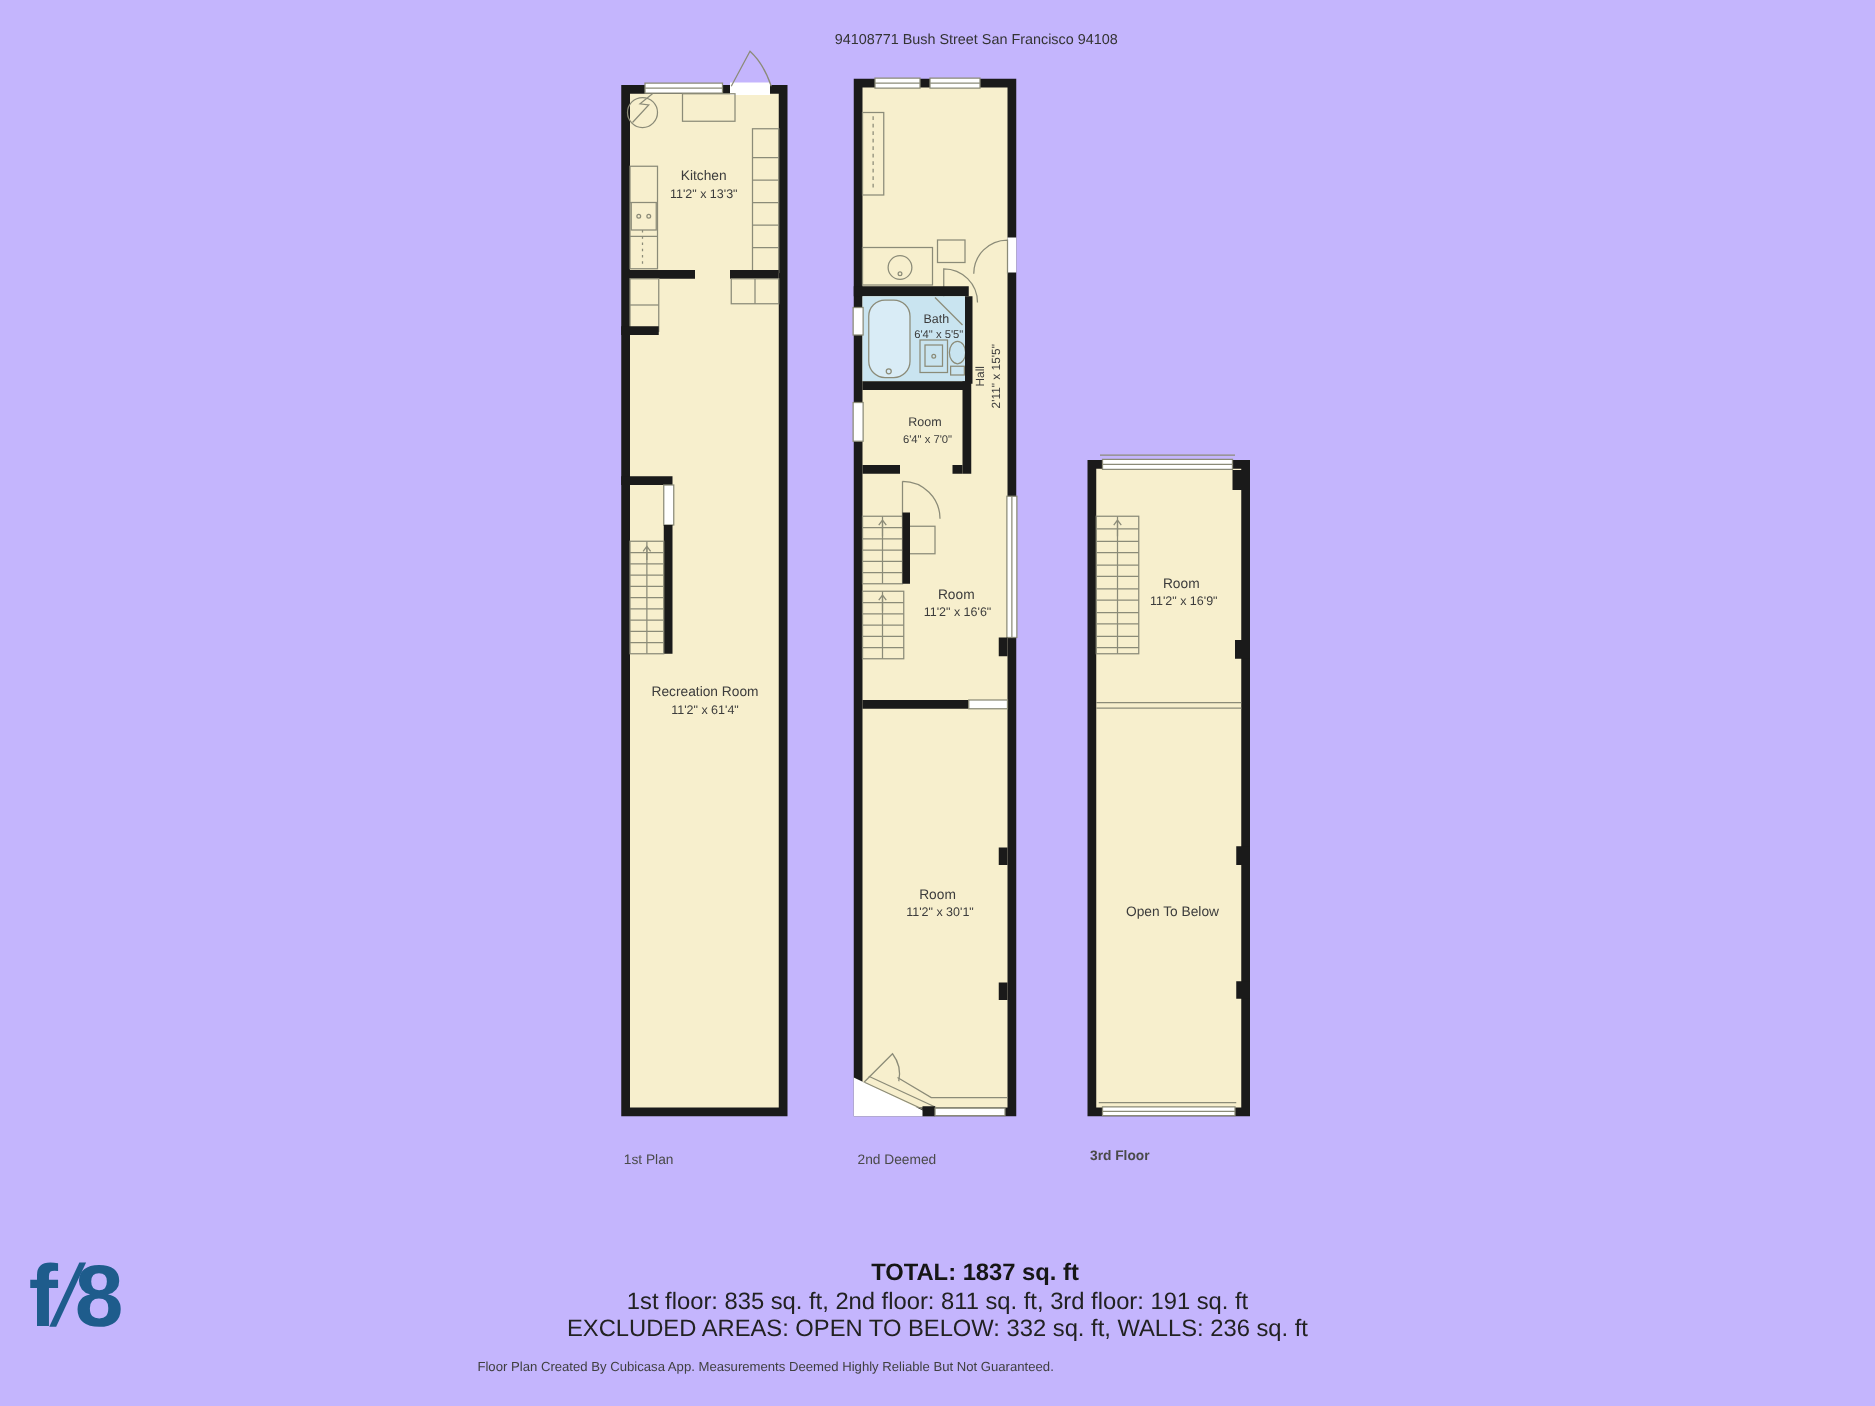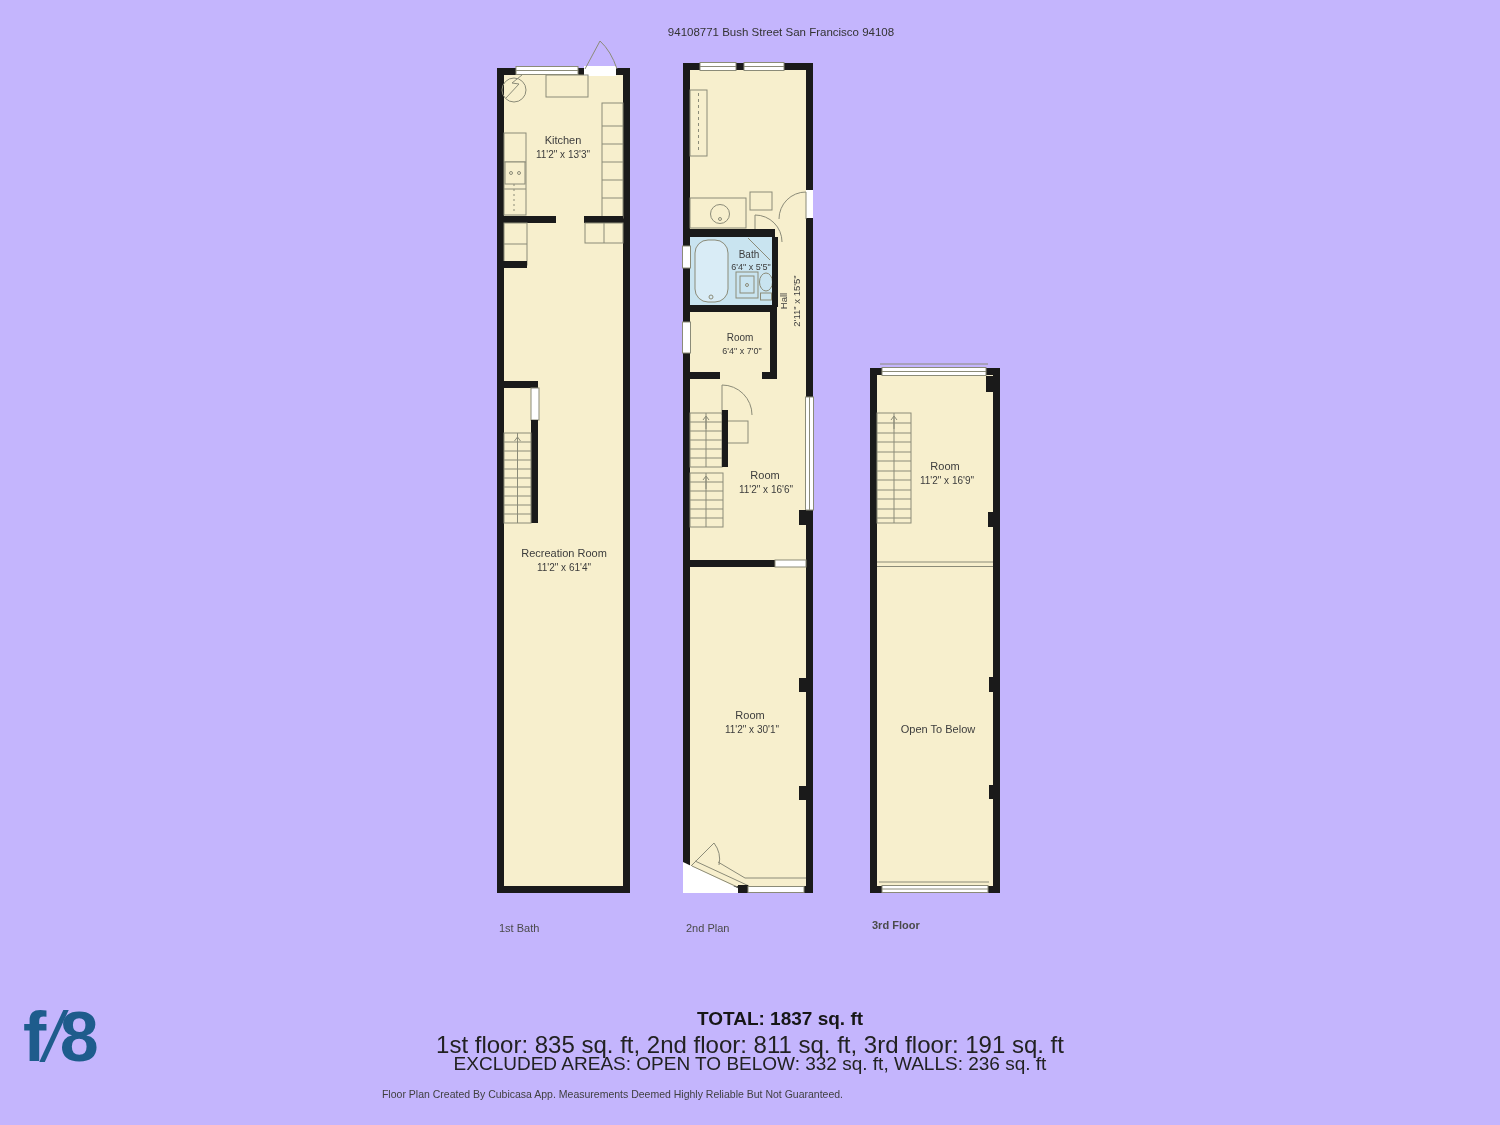--- a/index.html
+++ b/index.html
@@ -3,21 +3,21 @@
 <meta charset="utf-8">
 <style>
   html,body{margin:0;padding:0;background:#fff;}
   #page{position:relative;width:1500px;height:1125px;background:#c4b5fd;overflow:hidden;
         font-family:"Liberation Sans", sans-serif;color:#1f1f1f;padding-left:34px;}
   .abs{position:absolute;}
   #address{top:26px;left:781px;transform:translateX(-50%);font-size:11.5px;color:#333;white-space:nowrap;}
   .floor-label{font-size:11px;color:#4a4a4a;}
   #summary{left:0;width:1500px;text-align:center;}
   #total-line{top:1008px;font-size:19px;font-weight:bold;color:#161616;margin-left:30px;}
-  #floors-line{top:1031px;font-size:24px;color:#222;}
+  #floors-line{top:1031px;font-size:19px;color:#222;}
   #excluded-line{top:1053px;font-size:19px;color:#222;}
   #disclaimer{top:1088px;font-size:10.5px;color:#3f3f3f;}
   #logo{left:23px;top:1002px;font-size:70px;font-weight:bold;color:#1e5c8c;line-height:1;}
   #logo .slash{font-style:italic;font-weight:normal;margin:0 -3px;}
   
   svg text{font-family:"Liberation Sans", sans-serif;fill:#3c3c3c;}
   .wall{fill:#1a1a1a;}
   .floor-fill{fill:#f7efcd;}
   .furn{fill:none;stroke:#8b8b78;stroke-width:1;}
   .furnf{fill:#f7efcd;stroke:#8b8b78;stroke-width:1;}
@@ -231,22 +231,22 @@
       <rect class="wall" x="989" y="785" width="11" height="14"></rect>
 
       <g>
         <line class="furn" x1="879" y1="882" x2="989" y2="882"></line>
         <rect class="win" x="882" y="885.5" width="106" height="7"></rect>
         <line class="furn" x1="882" y1="889" x2="988" y2="889"></line>
       </g>
     </g>
   </svg>
 
-  <div class="abs floor-label" style="left:499px;top:922px;">1st Bath</div>
-  <div class="abs floor-label" style="left:686px;top:922px;">2nd Plan</div>
+  <div class="abs floor-label" style="left:499px;top:922px;">1st Plan</div>
+  <div class="abs floor-label" style="left:686px;top:922px;">2nd Deemed</div>
   <div class="abs floor-label" style="left:872px;top:919px;font-weight:bold;">3rd Floor</div>
 
   <div class="abs" id="summary">
     <div class="abs" id="total-line" style="width:1500px;">TOTAL: 1837 sq. ft</div>
     <div class="abs" id="floors-line" style="width:1500px;">1st floor: 835 sq. ft, 2nd floor: 811 sq. ft, 3rd floor: 191 sq. ft</div>
     <div class="abs" id="excluded-line" style="width:1500px;">EXCLUDED AREAS: OPEN TO BELOW: 332 sq. ft, WALLS: 236 sq. ft</div>
     <div class="abs" id="disclaimer" style="width:1225px;">Floor Plan Created By Cubicasa App. Measurements Deemed Highly Reliable But Not Guaranteed.</div>
   </div>
 
   <div class="abs" id="logo"><span>f</span><span class="slash">/</span><span>8</span></div>

